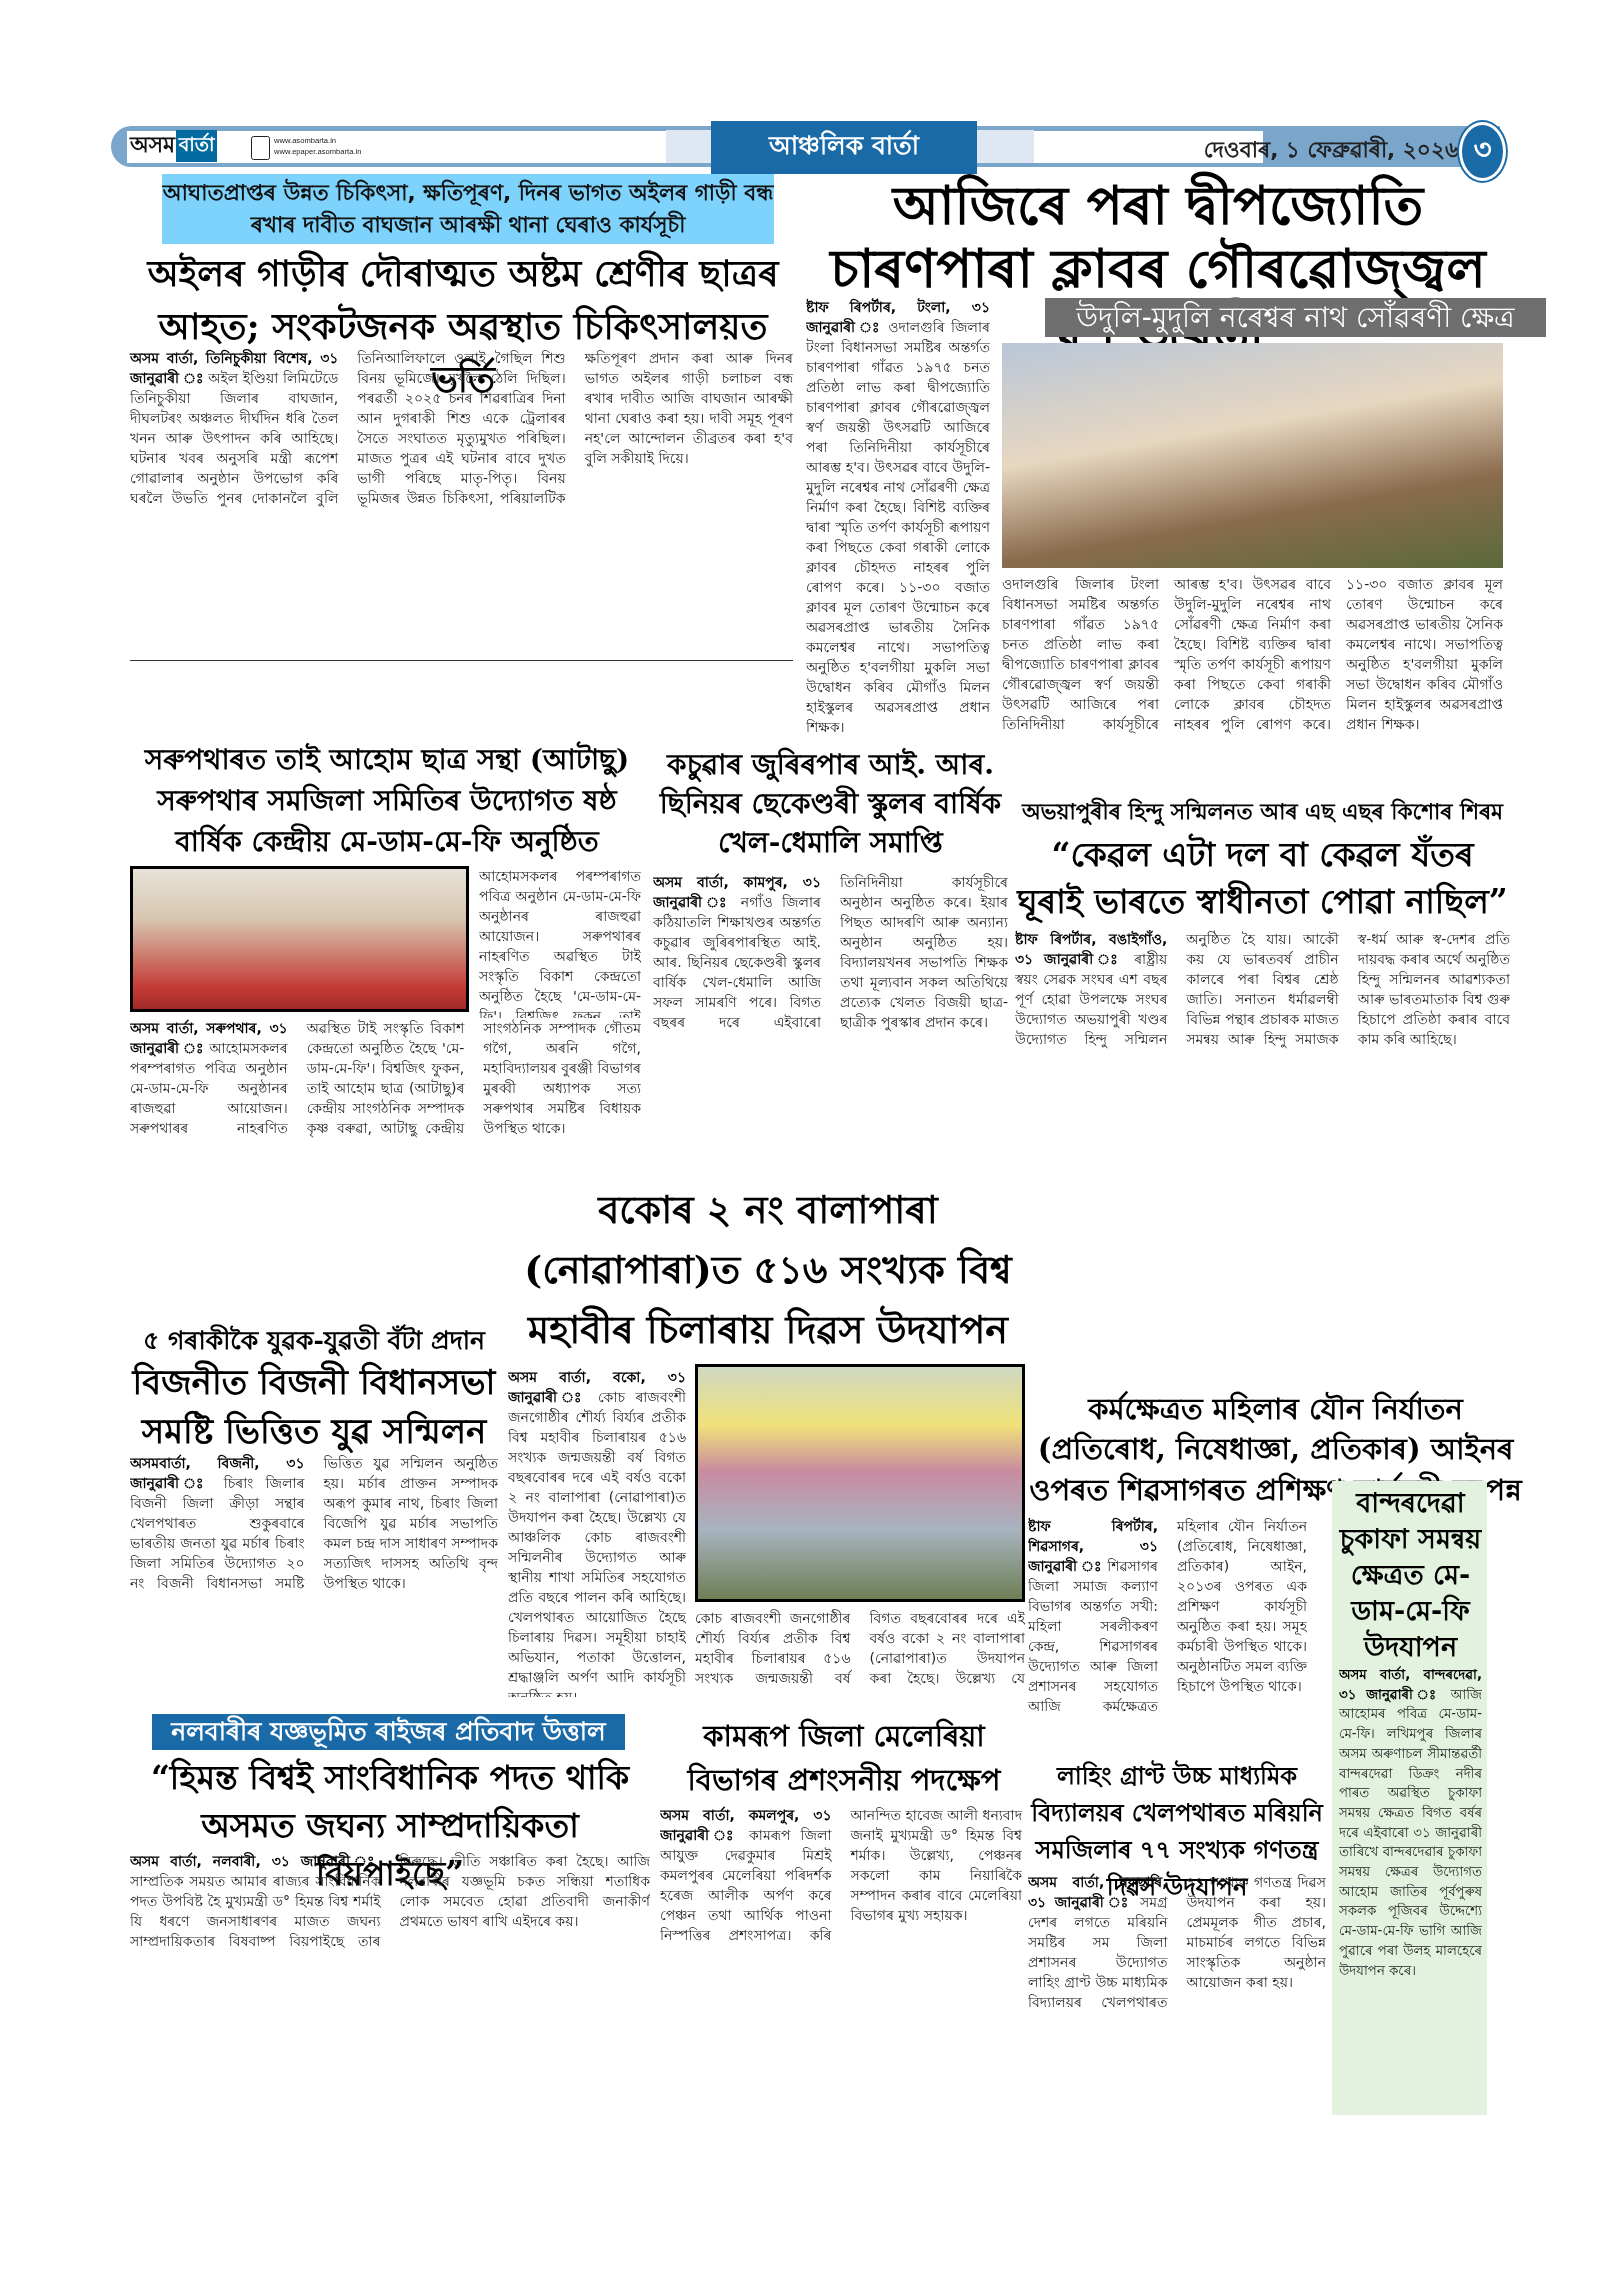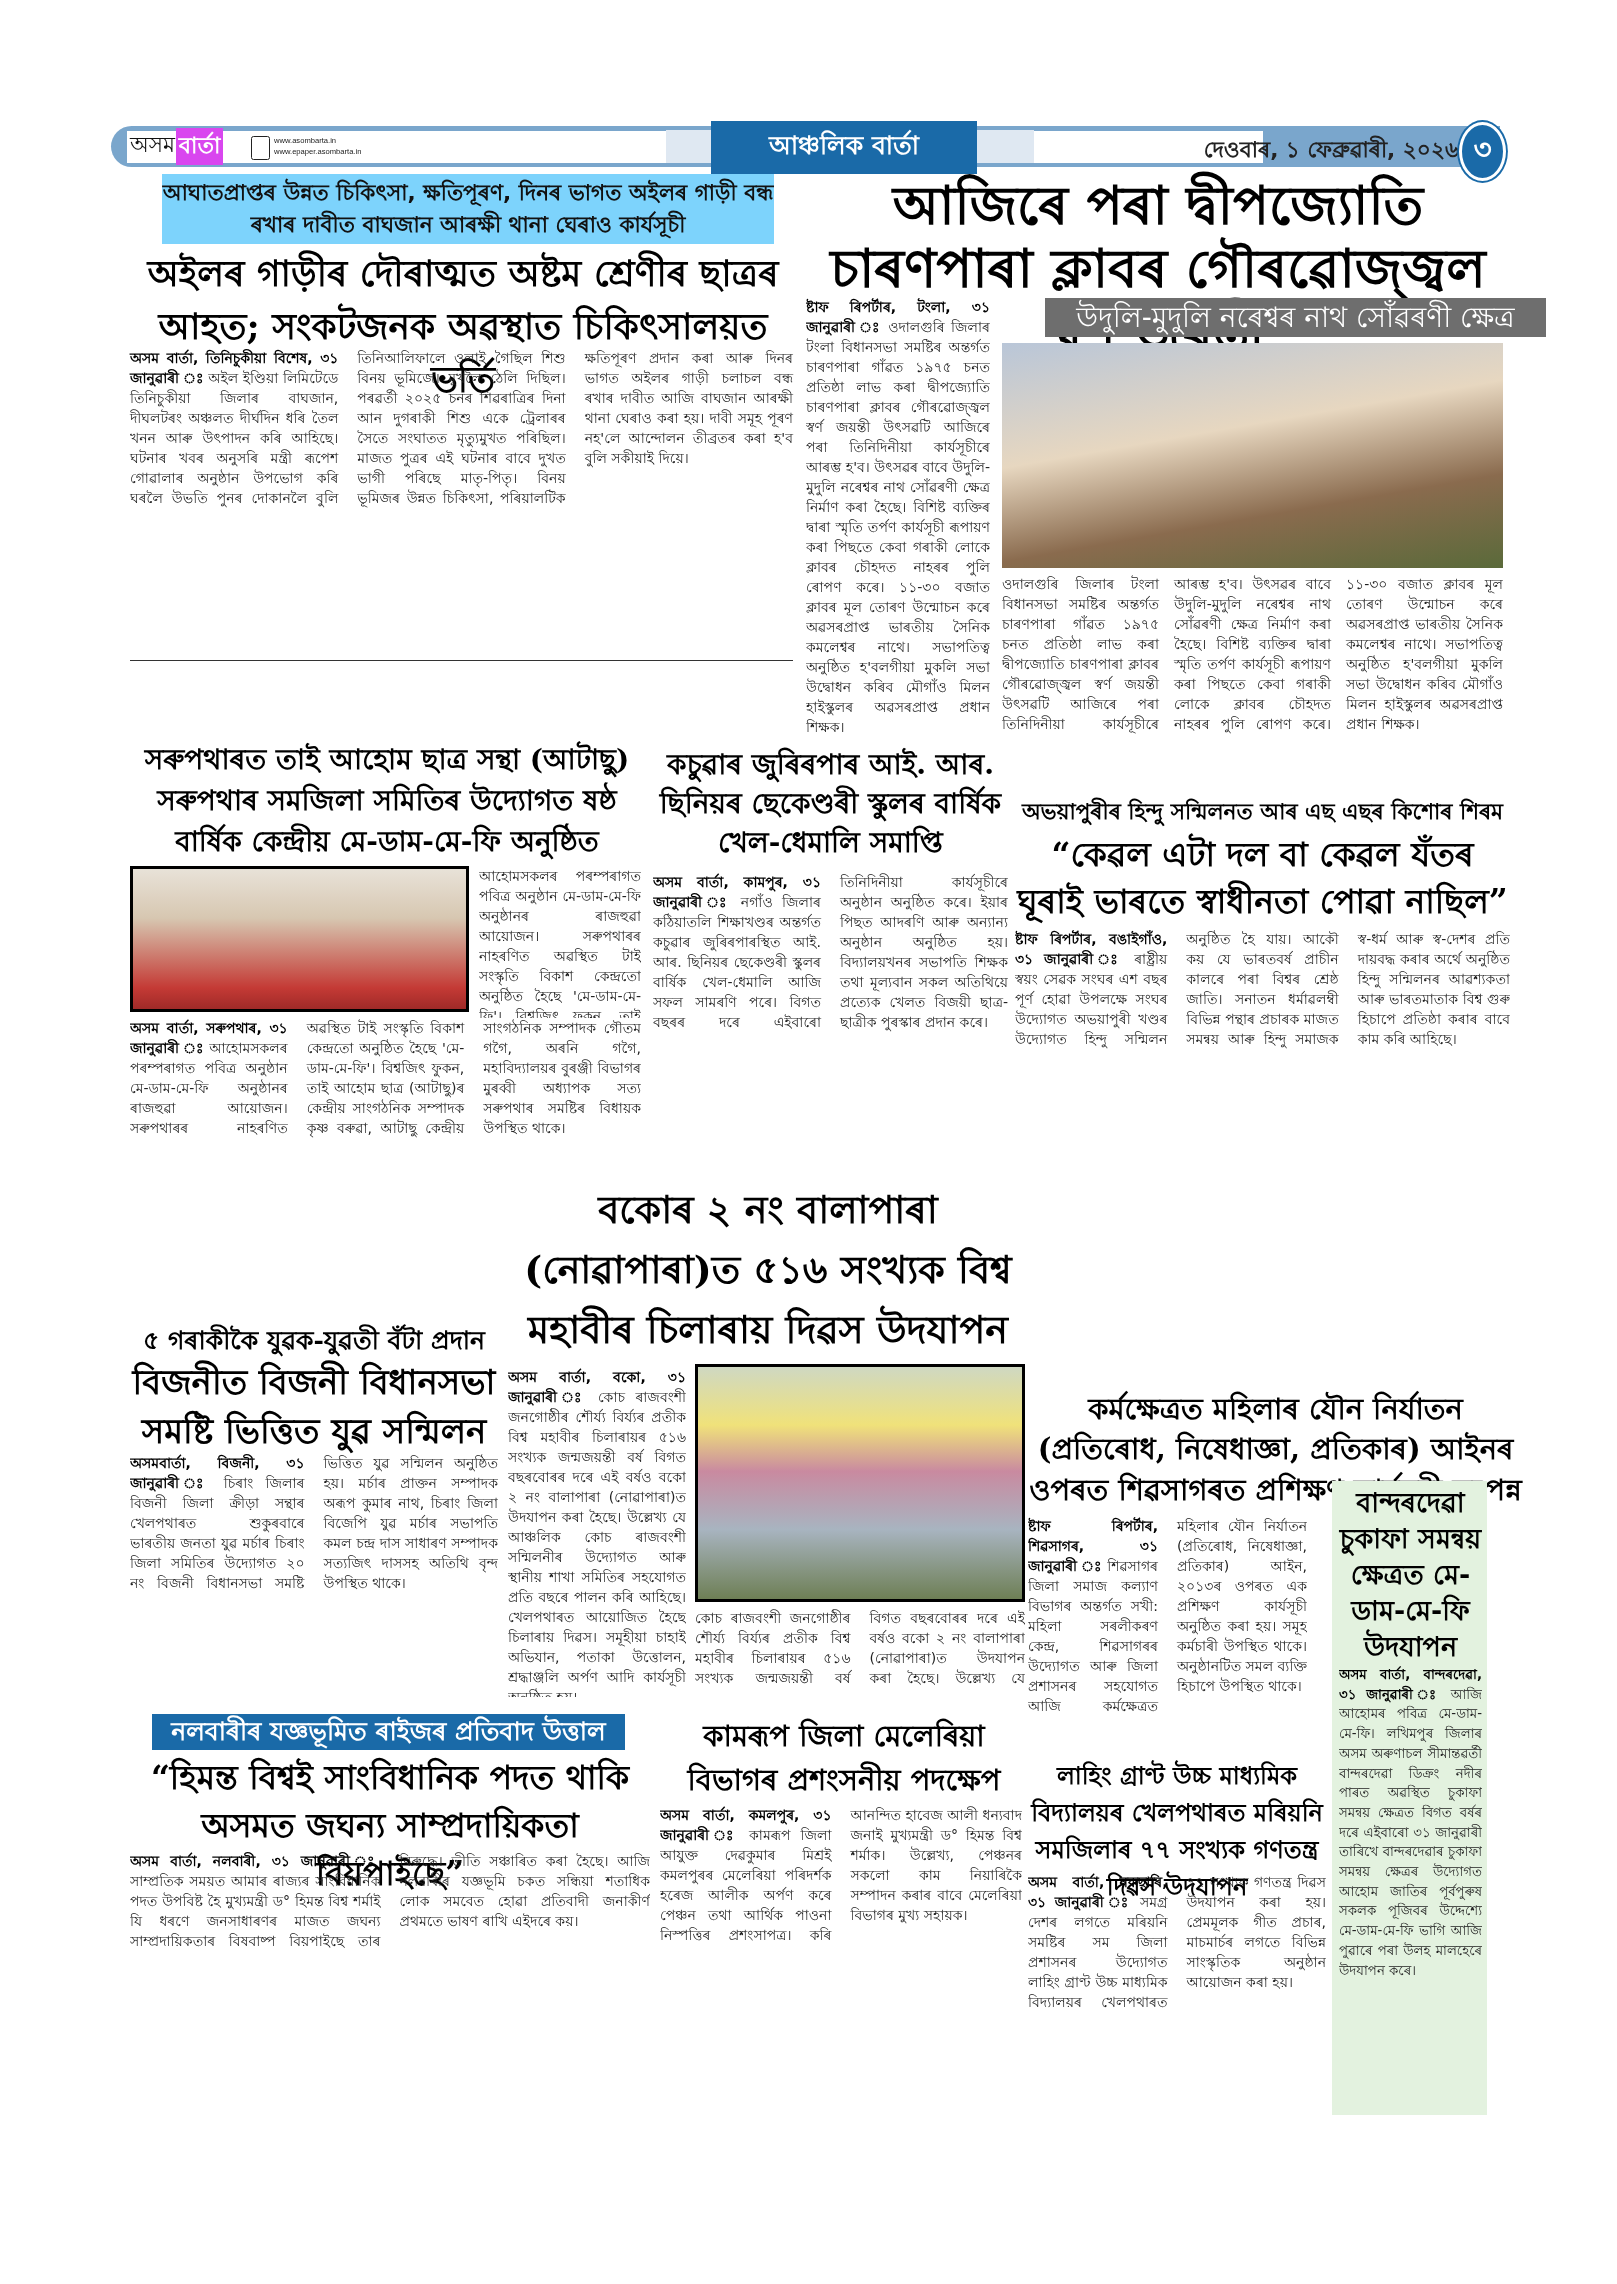--- a/index.html
+++ b/index.html
@@ -3,22 +3,22 @@
 <meta charset="utf-8">
 <style>
   html, body { margin:0; padding:0; background:#ffffff; }
   body { width:1618px; height:2284px; position:relative; overflow:hidden;
          font-family:"DejaVu Sans", sans-serif; color:#111; }
   .abs { position:absolute; }
   
   #masthead { left:111px; top:126px; width:1389px; height:41px; background:#7aa6cc; border-radius:21.6px 0 0 21.6px; }
   #masthead-inner { left:127px; top:131px; width:1136px; height:32px; background:#fff; }
   #logo { left:130px; top:131px; height:30px; display:flex; align-items:center; }
-  #logo .asom { font-family:"DejaVu Serif", serif; font-weight:normal; font-size:21.6px; color:#111; }
-  #logo .barta { font-family:"DejaVu Serif", serif; font-weight:bold; font-size:22px; color:#fff; background:#d946ef; padding:0 2.5px; margin-left:1.3px; }
+  #logo .asom { font-family:"DejaVu Serif", serif; font-weight:bold; font-size:21.6px; color:#111; }
+  #logo .barta { font-family:"DejaVu Serif", serif; font-weight:bold; font-size:19px; color:#fff; background:#0369a1; padding:0 2.5px; margin-left:1.3px; }
   #web-icon { left:251px; top:136px; width:16.5px; height:21.6px; border:1.9px solid #222; border-radius:2.5px; }
   #web-links { left:274px; top:135px; font-size:7.6px; line-height:11.4px; color:#222; font-family:"Liberation Sans", sans-serif; }
   #section-tab-bg { left:666px; top:130px; width:368px; height:33px; background:#dfe8f2; }
   #section-tab { left:711px; top:121px; width:266px; height:53px; background:#1a6aa8; color:#fff;
                  display:flex; align-items:center; justify-content:center; font-size:25px; font-weight:bold; }
   #date { left:1180px; top:133px; width:279px; text-align:right; font-size:21.6px; font-weight:bold; color:#222; }
   #page-num { left:1459px; top:122px; width:41px; height:53px; border-radius:50%; background:#1a6aa8; color:#fff;
               display:flex; align-items:center; justify-content:center; font-size:28px; font-weight:bold; border:3.2px solid #fff; box-shadow:0 0 0 1.9px #1a6aa8; }
 
   .kicker-box { background:#7dd3fc; text-align:center; font-weight:bold; color:#111; }

